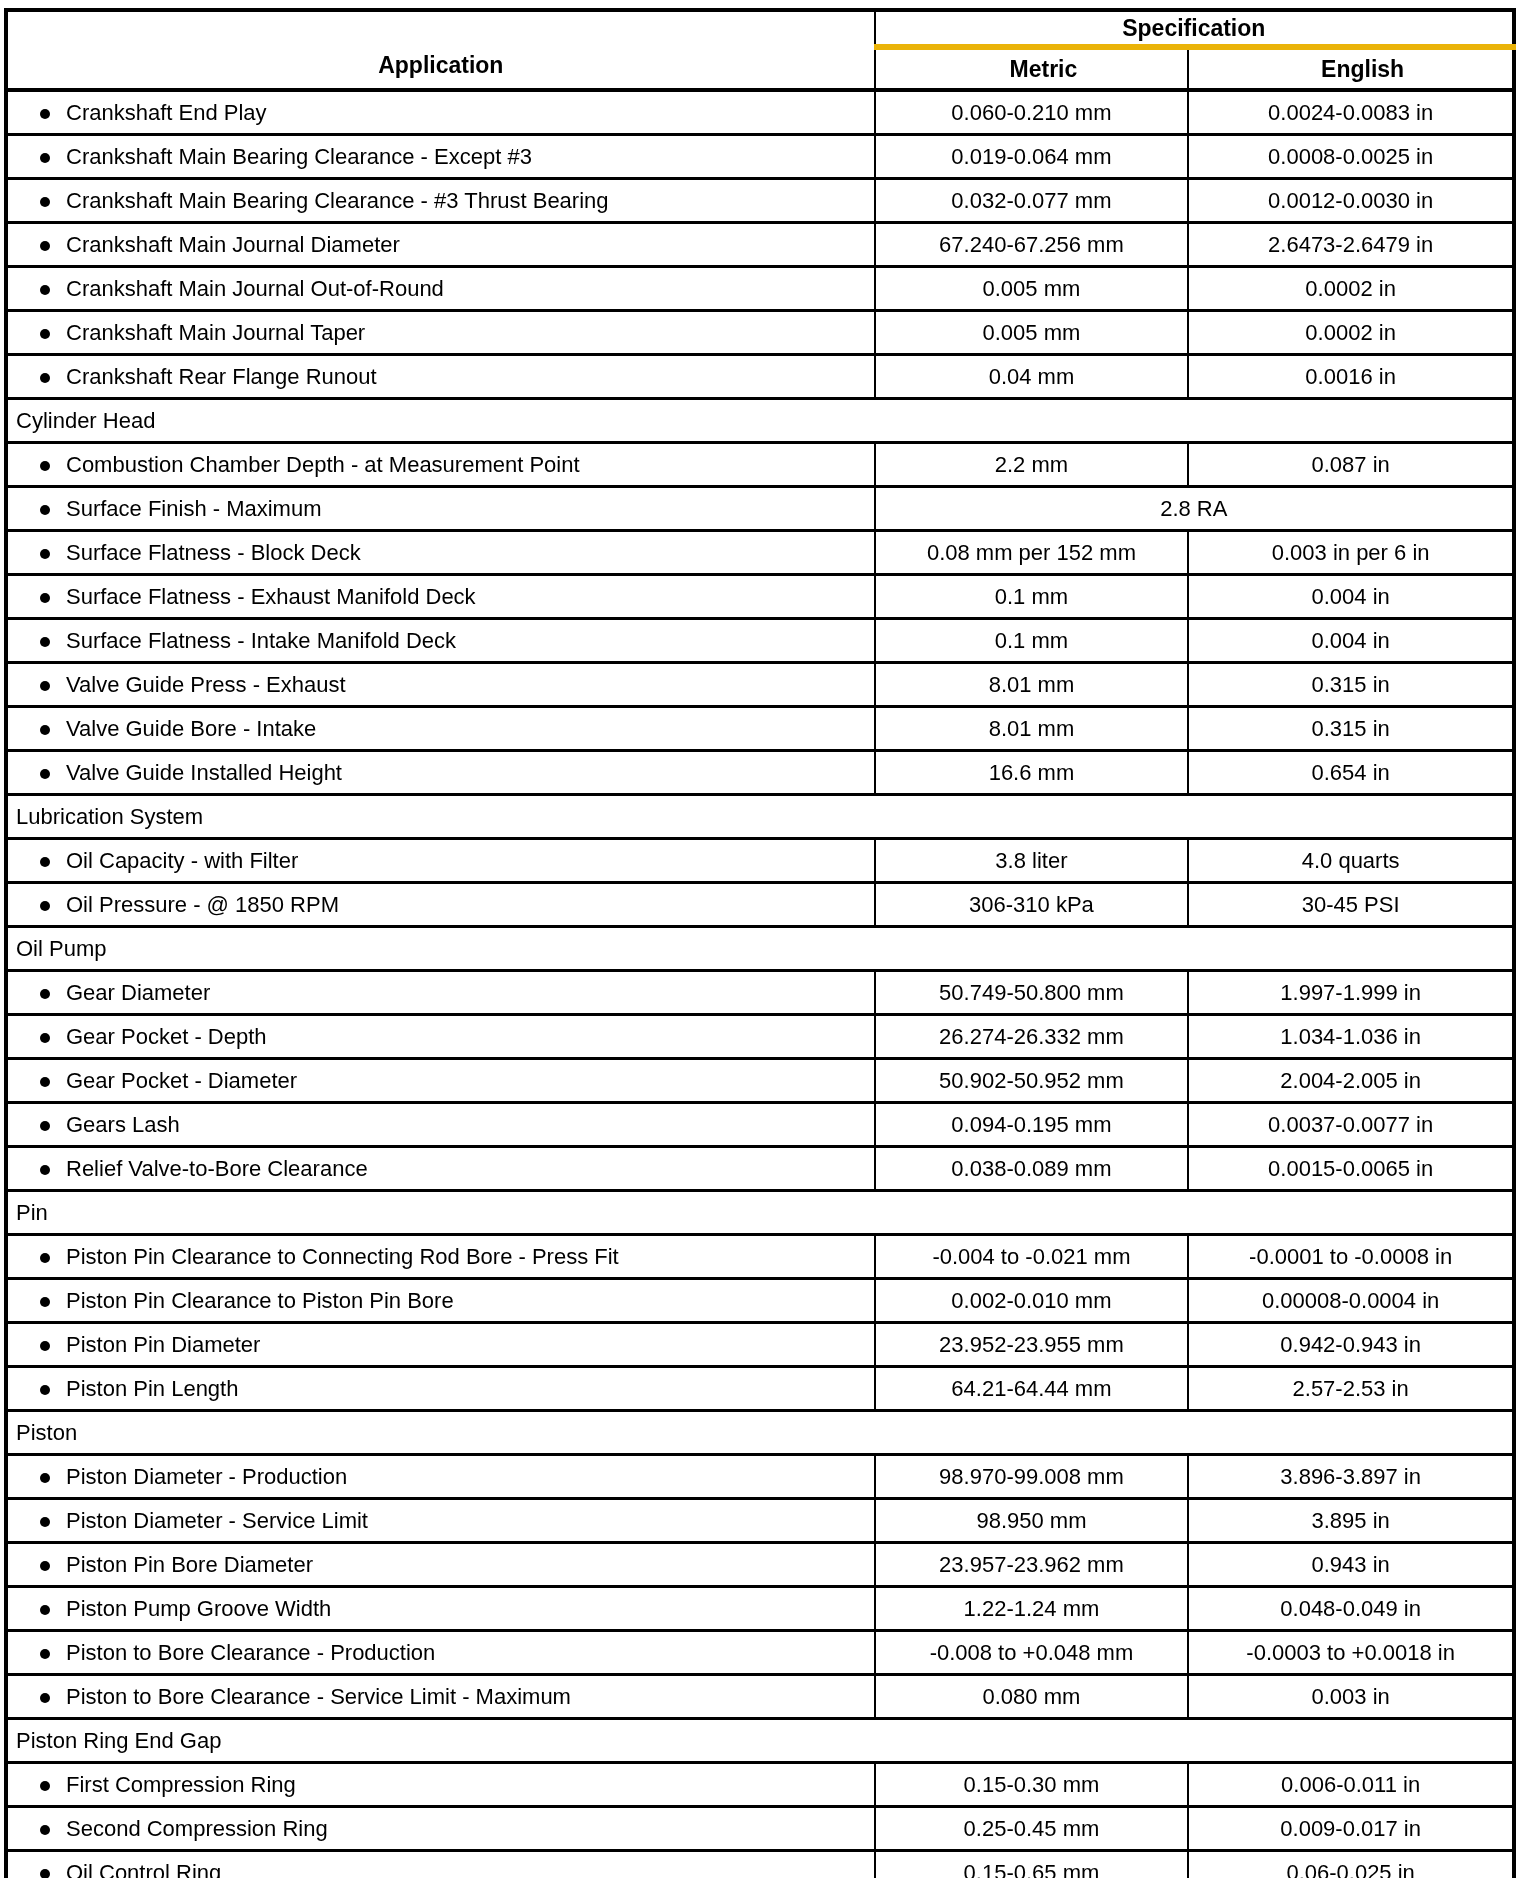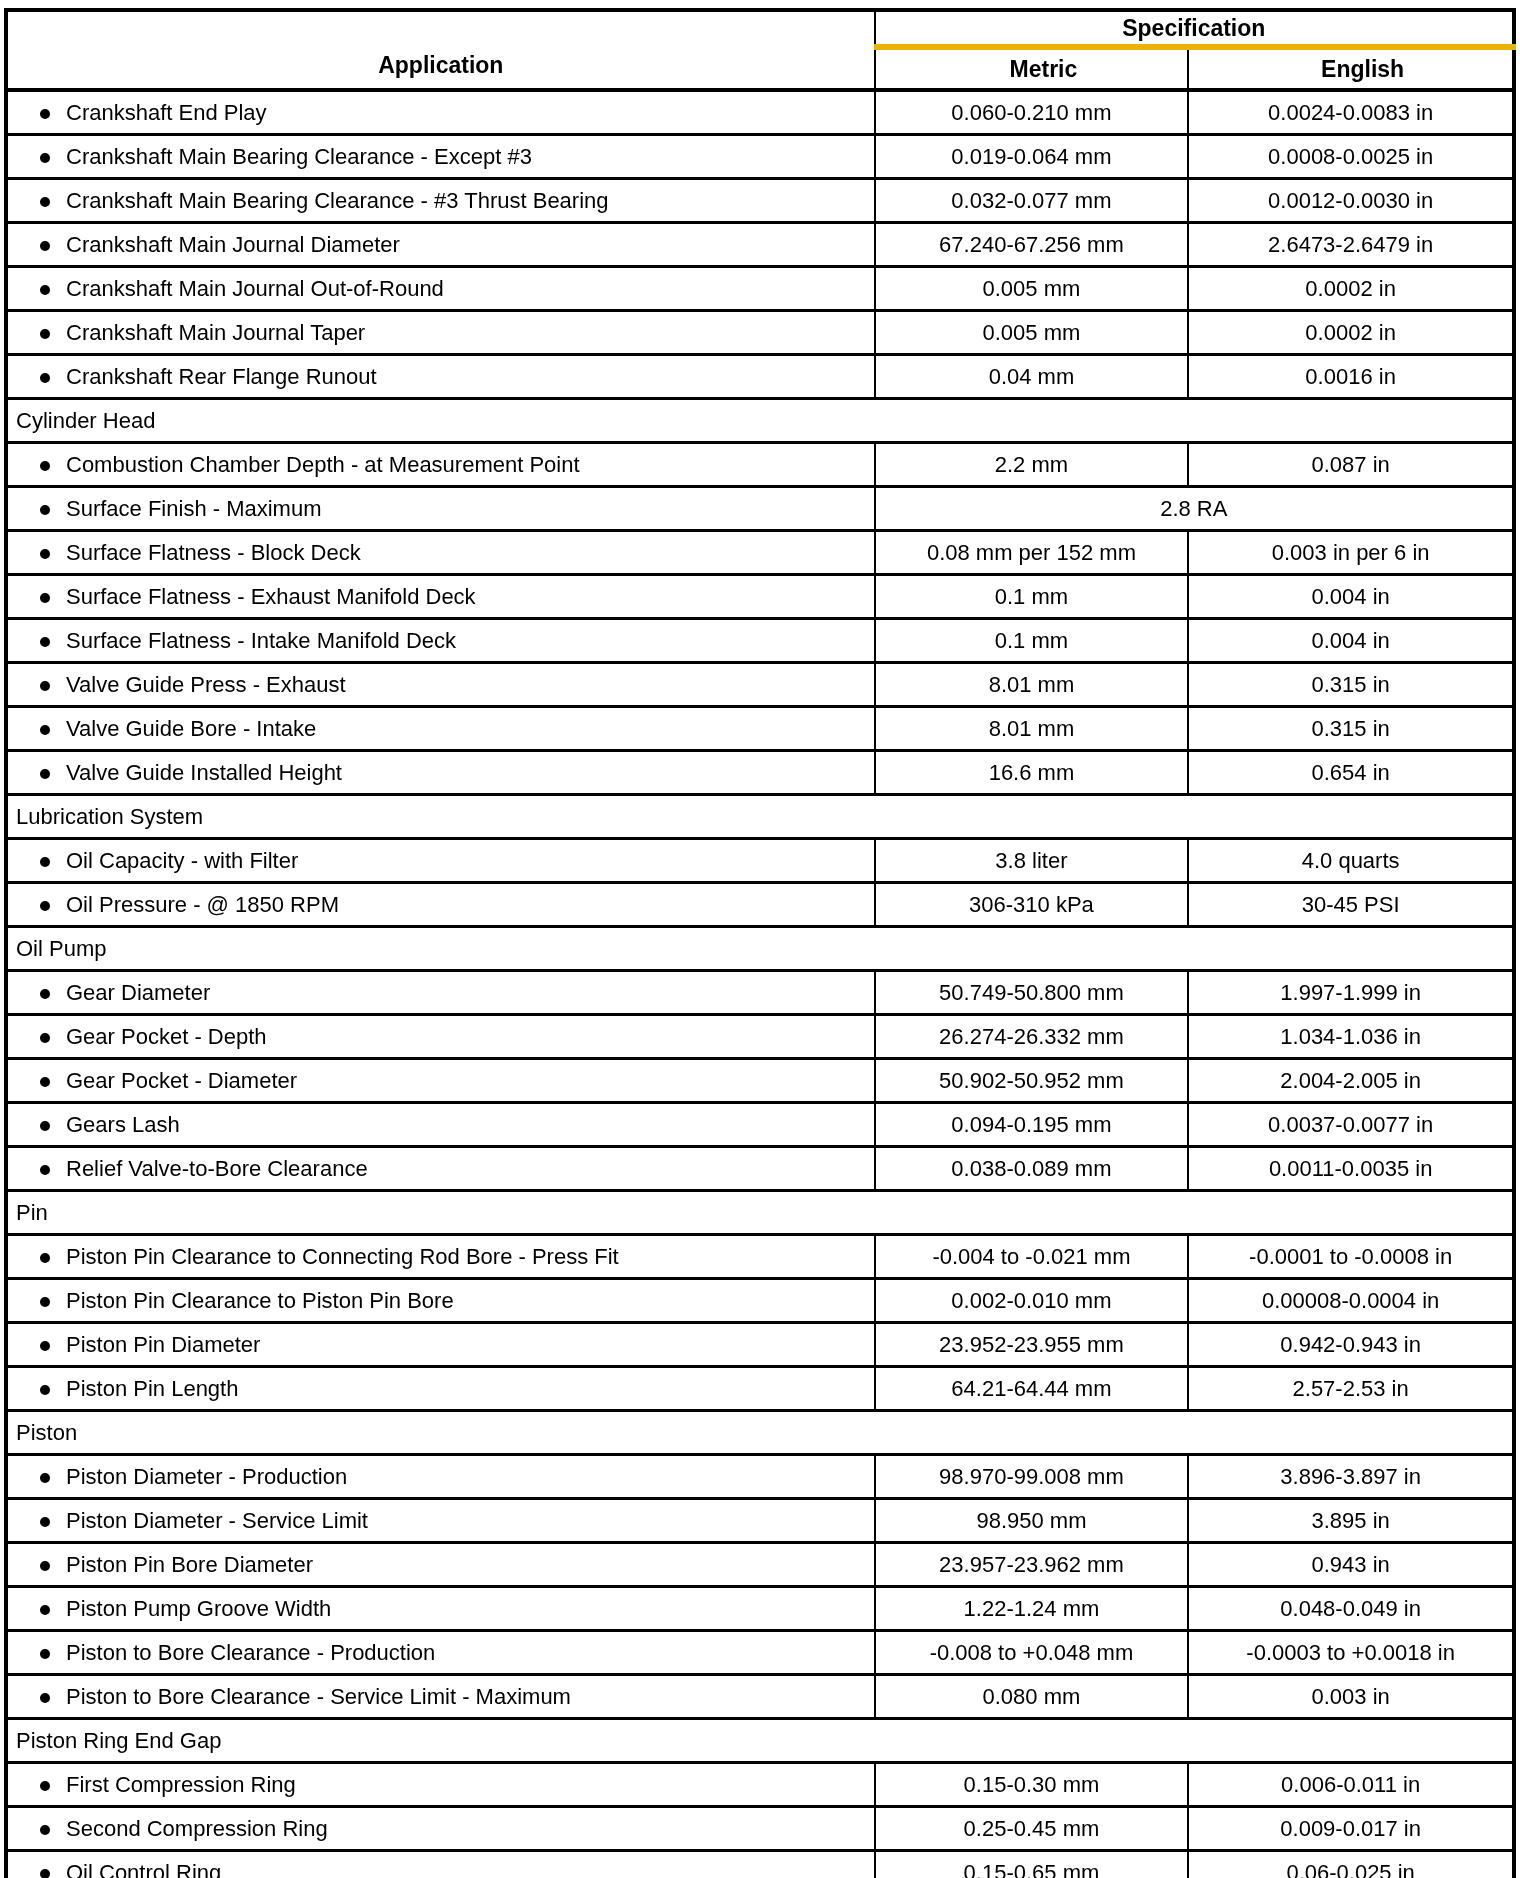--- a/index.html
+++ b/index.html
@@ -208,21 +208,21 @@
           <td class="val-cell">2.004-2.005 in</td>
         </tr>
         <tr>
           <td class="app-cell"><span class="bullet"></span><span>Gears Lash</span></td>
           <td class="val-cell">0.094-0.195 mm</td>
           <td class="val-cell">0.0037-0.0077 in</td>
         </tr>
         <tr>
           <td class="app-cell"><span class="bullet"></span><span>Relief Valve-to-Bore Clearance</span></td>
           <td class="val-cell">0.038-0.089 mm</td>
-          <td class="val-cell">0.0011-0.0035 in</td>
+          <td class="val-cell">0.0015-0.0065 in</td>
         </tr>
         <tr>
           <td colspan="3" class="section-cell">Pin</td>
         </tr>
         <tr>
           <td class="app-cell"><span class="bullet"></span><span>Piston Pin Clearance to Connecting Rod Bore - Press Fit</span></td>
           <td class="val-cell">-0.004 to -0.021 mm</td>
           <td class="val-cell">-0.0001 to -0.0008 in</td>
         </tr>
         <tr>

